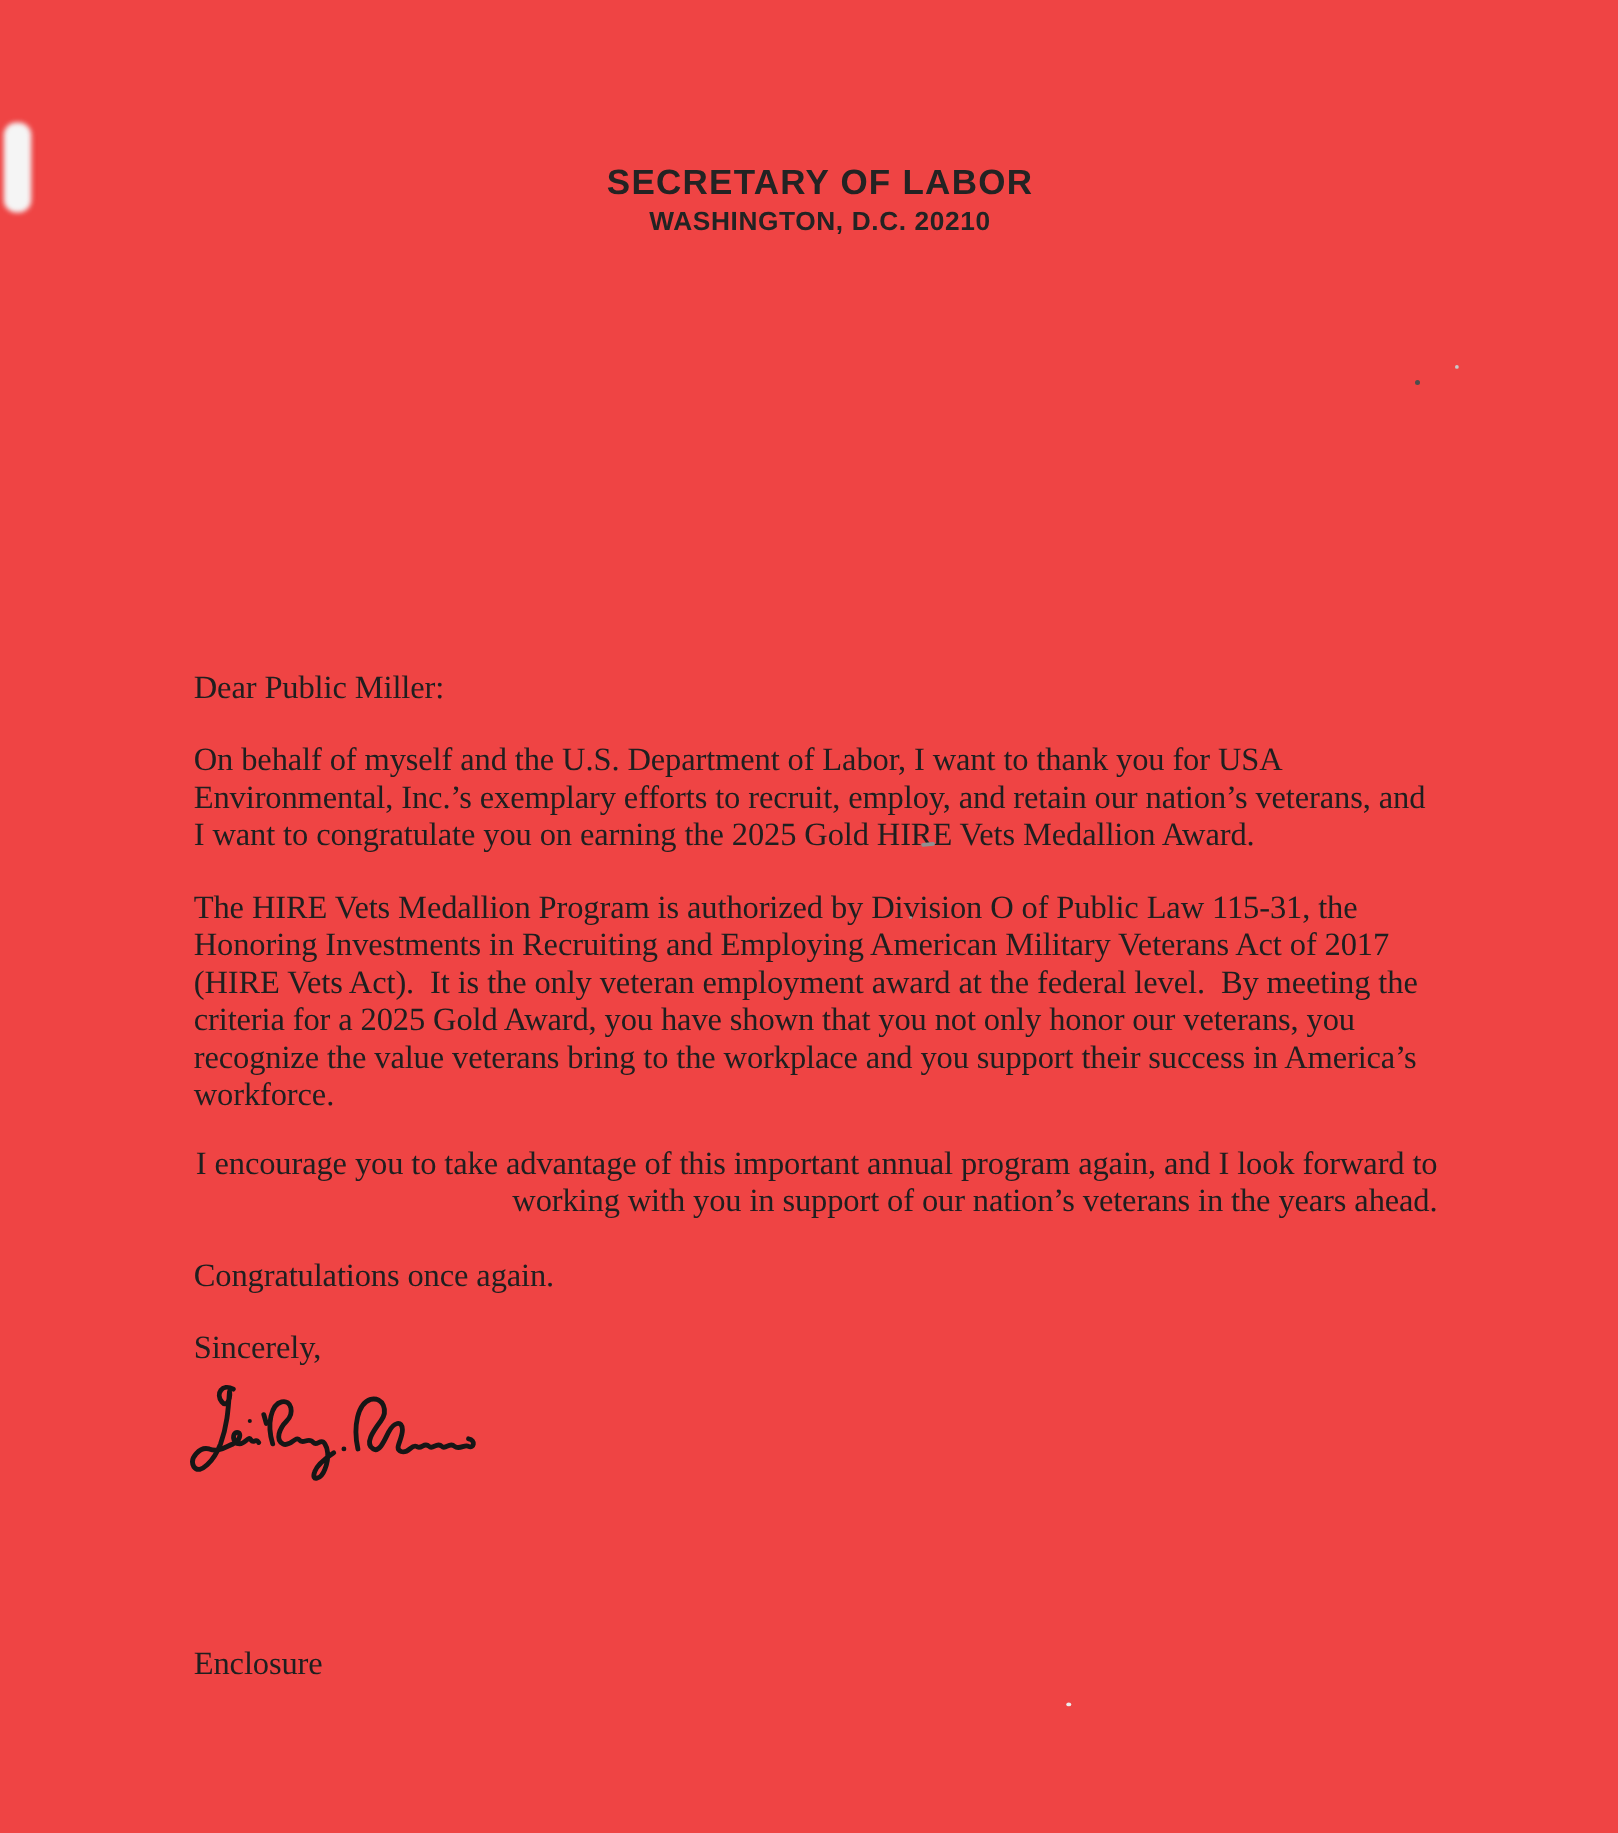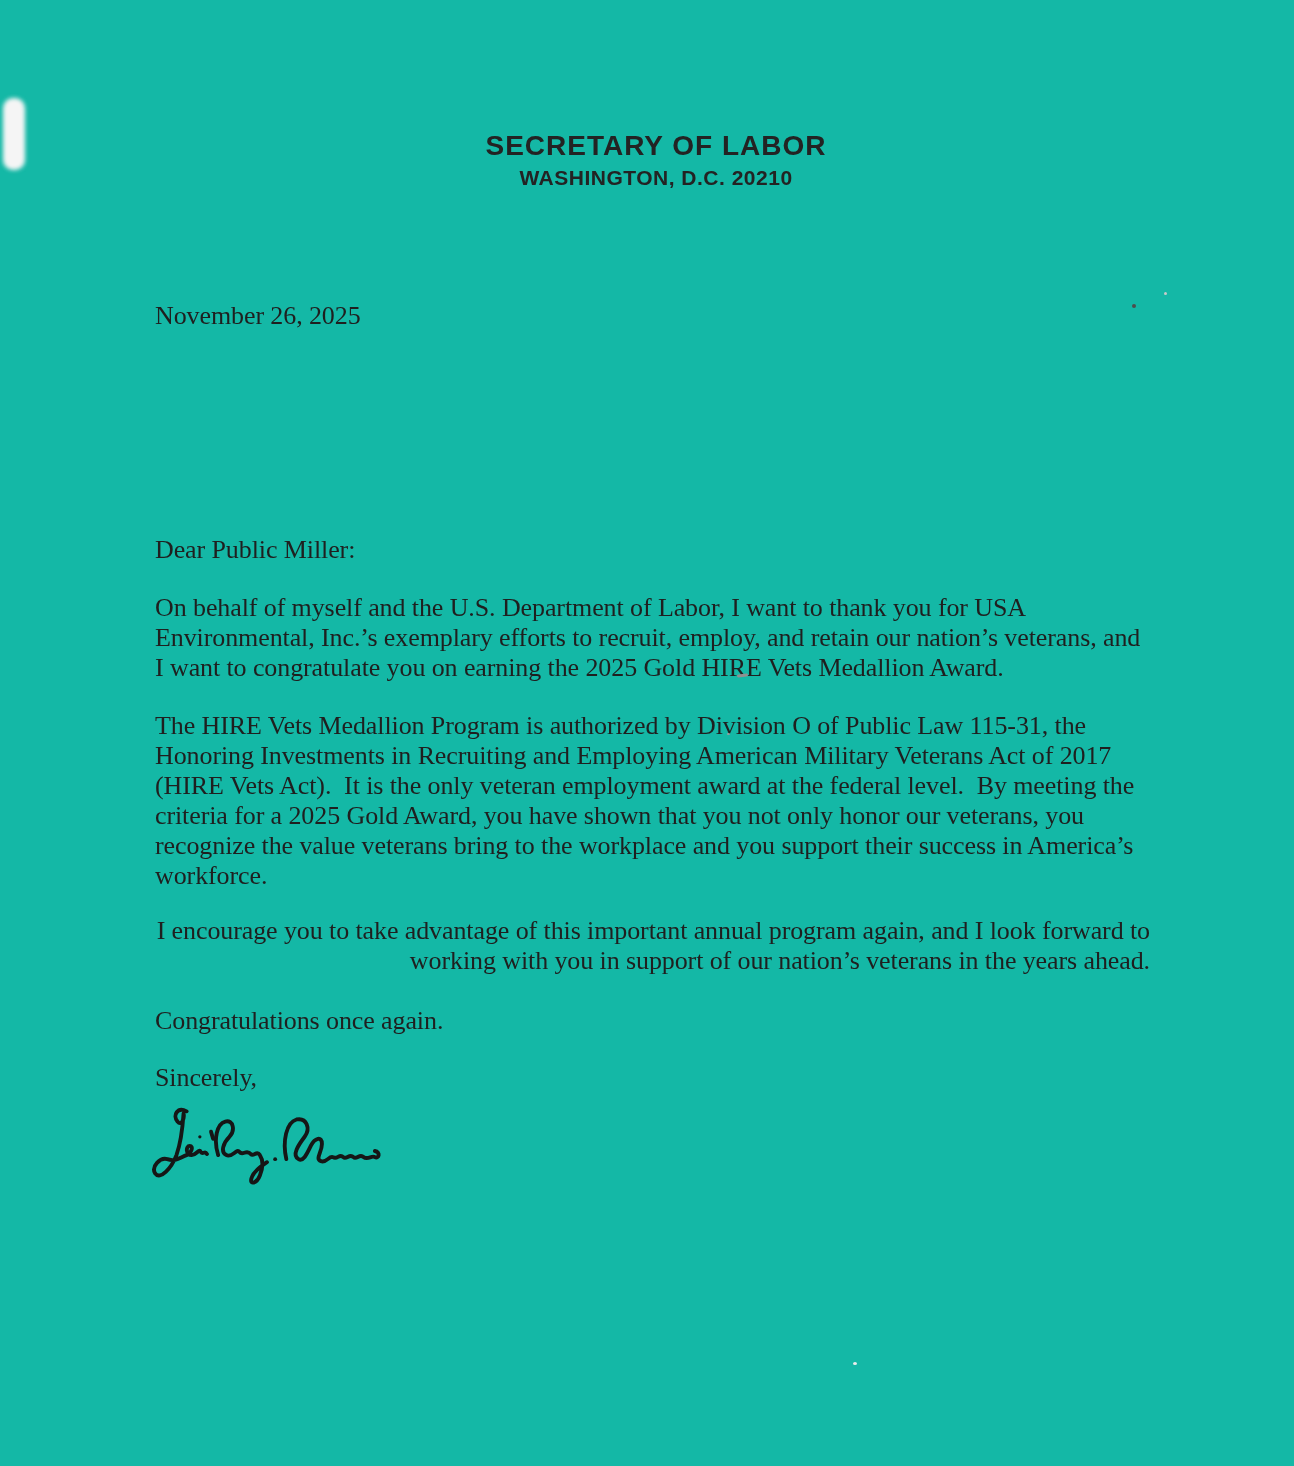--- a/index.html
+++ b/index.html
@@ -4,21 +4,21 @@
 <style>
   html, body {
     margin: 0;
     padding: 0;
     background: #ffffff;
   }
   .page {
     position: relative;
     width: 1294px;
     height: 1466px;
-    background: #14b8a6;
+    background: #ef4444;
     overflow: hidden;
     font-family: "Liberation Serif", serif;
     color: #1f1f1f;
   }
 
   
   .letterhead {
     position: absolute;
     top: 132px;
     left: 0;
@@ -90,21 +90,20 @@
 
 <div class="page">
 
   <div class="smudge-left"></div>
 
   <div class="letterhead">
     <div class="title">SECRETARY OF LABOR</div>
     <div class="subtitle">WASHINGTON, D.C. 20210</div>
   </div>
 
-  <div class="block date-line">November 26, 2025</div>
 
 
   <div class="block salutation-line">Dear Public Miller:</div>
 
   <div class="block para-1">On behalf of myself and the U.S. Department of Labor, I want to thank you for USA
 Environmental, Inc.’s exemplary efforts to recruit, employ, and retain our nation’s veterans, and
 I want to congratulate you on earning the 2025 Gold HIRE Vets Medallion Award.</div>
 
   <div class="block para-2">The HIRE Vets Medallion Program is authorized by Division O of Public Law 115-31, the
 Honoring Investments in Recruiting and Employing American Military Veterans Act of 2017
@@ -159,20 +158,21 @@
                C 174 58, 176 50, 180 52
                C 184 55, 186 48, 190 52
                C 193 55, 196 48, 200 52
                C 203 55, 206 48, 210 52
                C 214 55, 218 50, 221 52
                C 225 54, 227 47, 221 46"></path>
     </svg>
   </div>
 
 
+  <div class="block enclosure-line">Enclosure</div>
 
   <div class="speck speck-1"></div>
   <div class="speck speck-2"></div>
   <div class="speck speck-3"></div>
   <div class="speck speck-4"></div>
   <div class="speck speck-5"></div>
 
 </div>
 
 </body></html>

